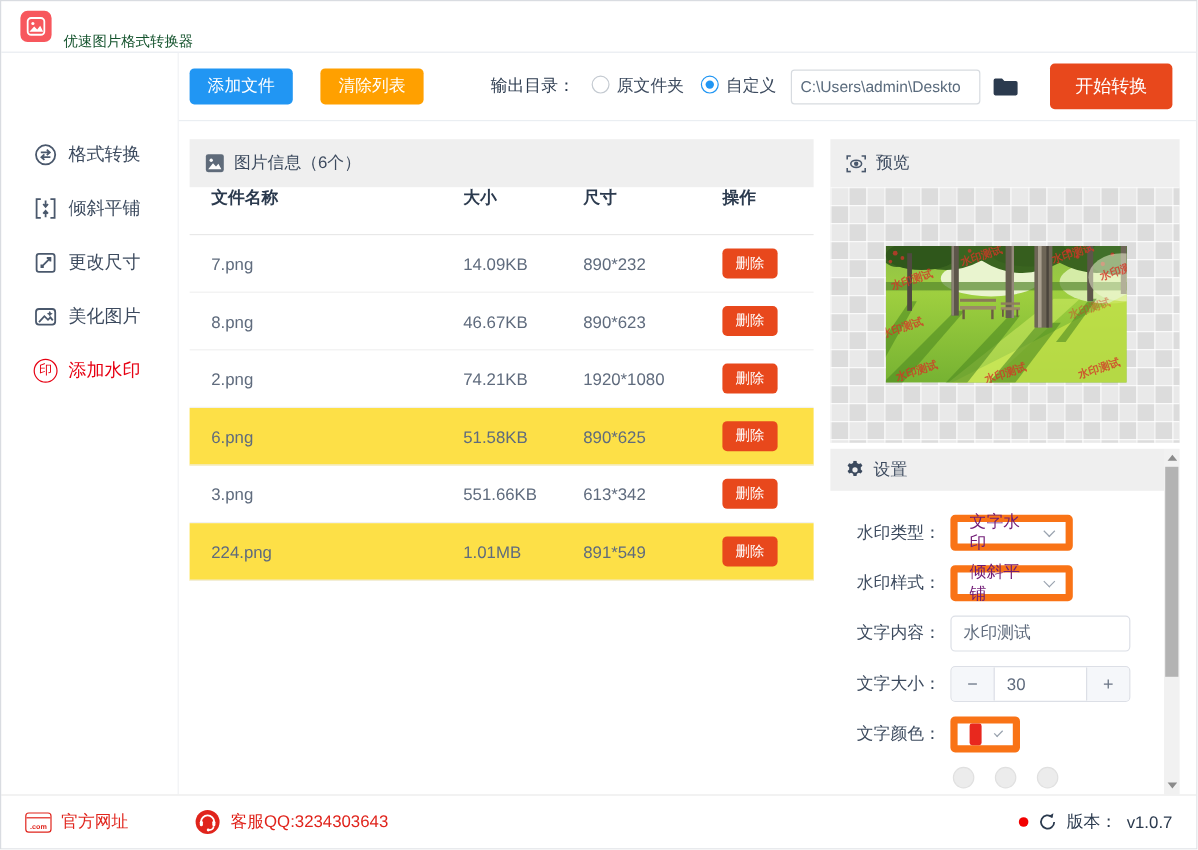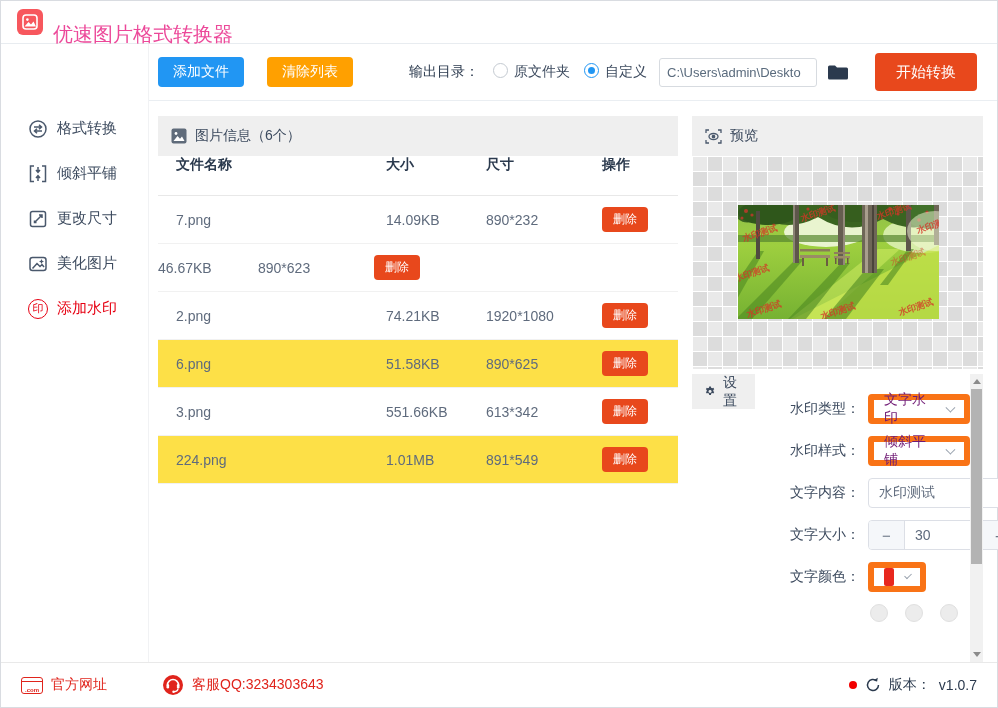--- a/index.html
+++ b/index.html
@@ -3,21 +3,21 @@
 <meta charset="utf-8">
 <style>
   * { margin:0; padding:0; box-sizing:border-box; }
   html,body { width:998px; height:708px; overflow:hidden; }
   body { font-family:"Liberation Sans","DejaVu Sans",sans-serif; background:#fff; color:#2b3a4e; }
   .window { width:998px; height:708px; display:flex; flex-direction:column; border:1px solid #d9dce1; background:#fff; }
 
   
   .titlebar { height:43px; flex:0 0 43px; display:flex; align-items:center; padding:0 18px 0 16px; border-bottom:1px solid #e8ecf0; }
   .logo { width:26px; height:26px; border-radius:6px; background:#f7575d; display:flex; align-items:center; justify-content:center; margin-right:10px; }
-  .app-title { font-size:20px; color:#ec4899;margin-top:24px; }
+  .app-title { font-size:12px; color:#14532d;margin-top:24px; }
   .tb-right { margin-left:auto; display:flex; align-items:center; gap:20px; }
   .user { display:flex; align-items:center; gap:7px; font-size:14px; color:#2b3a4e; cursor:default; }
   .chev { width:7px; height:7px; border-right:1.5px solid #6b7686; border-bottom:1.5px solid #6b7686; transform:rotate(45deg); margin-top:-3px; }
   .vip { display:flex; align-items:center; gap:6px; background:linear-gradient(#ffb44e,#ff9f22); border-radius:15px; padding:4px 13px 4px 7px; cursor:pointer; }
   .vip-badge { width:17px; height:17px; border-radius:4px; background:#e8401c; color:#fff; font-weight:bold; font-size:11px; display:flex; align-items:center; justify-content:center; }
   .vip-text { color:#d7381c; font-weight:bold; font-size:13px; }
   .winbtn { color:#2b3a4e; font-size:15px; display:flex; align-items:center; cursor:pointer; }
 
   
   .win-body { flex:1; display:flex; min-height:0; }
@@ -62,21 +62,21 @@
   .right-panel { flex:1; display:flex; flex-direction:column; min-width:0; }
   .preview-box { height:213px; position:relative; background-color:#fff;
     background-image:
       linear-gradient(to right,#ffffff 1px,transparent 1px),
       linear-gradient(to bottom,#ffffff 1px,transparent 1px),
       conic-gradient(#dcdcdc 0 25%, #e9e9e9 0 50%, #dcdcdc 0 75%, #e9e9e9 0);
     background-size:15px 15px,15px 15px,30px 30px; }
   .preview-img { position:absolute; left:46px; top:49px; width:201px; height:114px; overflow:hidden; }
   .wm { position:absolute; font-size:9px; font-weight:bold; color:rgba(211,54,39,.8); transform:rotate(-18deg); white-space:nowrap; pointer-events:none; }
 
-  .settings { flex:1; margin-top:5px; position:relative; display:flex; flex-direction:row; min-height:0; }
+  .settings { flex:1; margin-top:5px; position:relative; display:flex; flex-direction:column; min-height:0; }
   .settings .panel-header { height:35px; }
   .set-body { padding:20px 0 0 22px; }
   .set-row { display:flex; align-items:center; height:30px; margin-bottom:12px; }
   .set-label { width:78px; font-size:14px; color:#3c4a5e; }
   .sel { height:30px; border:6px solid #f97316; border-radius:4px; display:flex; align-items:center; padding:0 10px; gap:12px; font-size:14px; color:#701a75; background:#fff; cursor:pointer; }
   .sel .chev { border-color:#9aa3af; }
   .text-input { width:150px; height:30px; border:1px solid #dcdfe6; border-radius:4px; padding:0 10px; font-size:14px; color:#5f6b7d; font-family:inherit; }
   .stepper { width:150px; height:30px; border:1px solid #dcdfe6; border-radius:4px; display:flex; overflow:hidden; background:#fff; }
   .step-btn { width:36px; background:#f5f7fa; display:flex; align-items:center; justify-content:center; font-size:15px; color:#6b7686; cursor:pointer; }
   .step-btn.minus { border-right:1px solid #dcdfe6; }
@@ -199,20 +199,21 @@
             <span class="c-act">操作</span>
           </div>
 
           <div class="t-row">
             <span class="c-name">7.png</span>
             <span class="c-size">14.09KB</span>
             <span class="c-dims">890*232</span>
             <span class="c-act"><button class="btn-del">删除</button></span>
           </div>
           <div class="t-row">
+            <span class="c-name">8.png</span>
             <span class="c-size">46.67KB</span>
             <span class="c-dims">890*623</span>
             <span class="c-act"><button class="btn-del">删除</button></span>
           </div>
           <div class="t-row">
             <span class="c-name">2.png</span>
             <span class="c-size">74.21KB</span>
             <span class="c-dims">1920*1080</span>
             <span class="c-act"><button class="btn-del">删除</button></span>
           </div>

